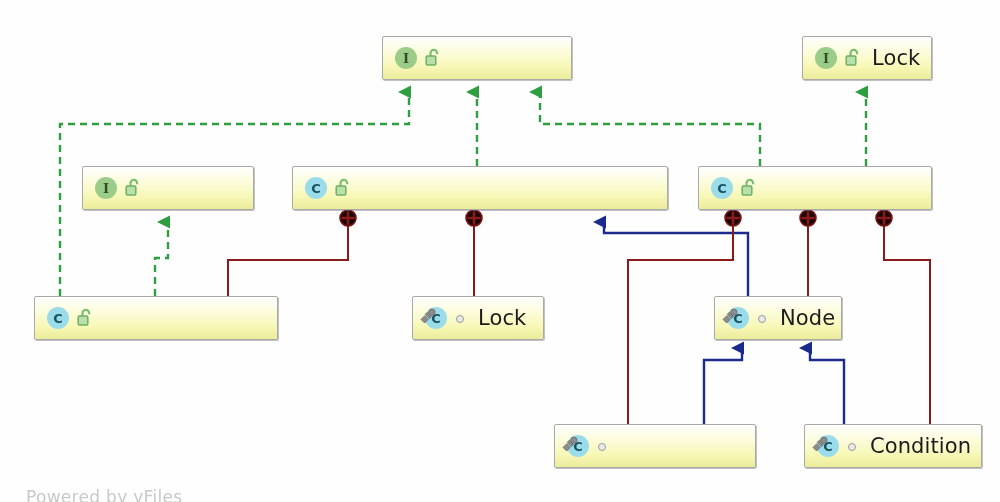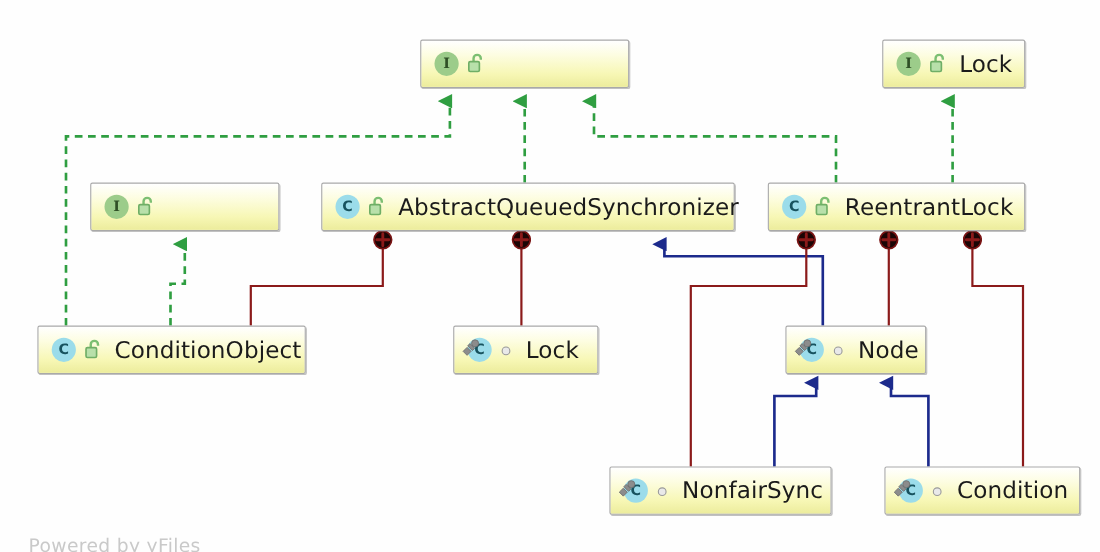--- a/index.html
+++ b/index.html
@@ -125,41 +125,38 @@
           </svg></span>
       </div>
       <div class="node" style="left: 292px; top: 166px; width: 376px; height: 44px;">
         <span class="ticon tc-class">
           <span class="disc">C</span>
         </span>
         <span class="vis"><svg viewBox="0 0 20 22" width="20" height="22">
             <path d="M6.5 9 V6.2 a3.3 3.3 0 0 1 6.6 0 V7.3" fill="none" stroke="#7cbf72" stroke-width="2.2"></path>
             <rect x="2.2" y="9" width="9.6" height="9" rx="1.3" fill="#b8e0aa" stroke="#6fae66" stroke-width="1.5"></rect>
           </svg></span>
-        <span class="label">AbstractQueuedSynchronizer</span>
       </div>
       <div class="node" style="left: 698px; top: 166px; width: 234px; height: 44px;">
         <span class="ticon tc-class">
           <span class="disc">C</span>
         </span>
         <span class="vis"><svg viewBox="0 0 20 22" width="20" height="22">
             <path d="M6.5 9 V6.2 a3.3 3.3 0 0 1 6.6 0 V7.3" fill="none" stroke="#7cbf72" stroke-width="2.2"></path>
             <rect x="2.2" y="9" width="9.6" height="9" rx="1.3" fill="#b8e0aa" stroke="#6fae66" stroke-width="1.5"></rect>
           </svg></span>
-        <span class="label">ReentrantLock</span>
       </div>
       <div class="node" style="left: 34px; top: 296px; width: 244px; height: 44px;">
         <span class="ticon tc-class">
           <span class="disc">C</span>
         </span>
         <span class="vis"><svg viewBox="0 0 20 22" width="20" height="22">
             <path d="M6.5 9 V6.2 a3.3 3.3 0 0 1 6.6 0 V7.3" fill="none" stroke="#7cbf72" stroke-width="2.2"></path>
             <rect x="2.2" y="9" width="9.6" height="9" rx="1.3" fill="#b8e0aa" stroke="#6fae66" stroke-width="1.5"></rect>
           </svg></span>
-        <span class="label">ConditionObject</span>
       </div>
       <div class="node" style="left: 412px; top: 296px; width: 132px; height: 44px;">
         <span class="ticon tc-class tc-inner">
           <span class="disc">C</span>
           <span class="deco"><svg viewBox="0 0 18 18" width="17" height="17">
               <g fill="#8c8c8c" stroke="#6d6d6d" stroke-width="0.8">
                 <circle cx="12.6" cy="4.4" r="3.4"></circle>
                 <rect x="5.6" y="6.4" width="6.4" height="3.1" transform="rotate(45 8.8 8)"></rect>
                 <rect x="2.2" y="9.4" width="5.4" height="5.4" transform="rotate(45 4.9 12.1)"></rect>
               </g>
@@ -193,21 +190,20 @@
               <g fill="#8c8c8c" stroke="#6d6d6d" stroke-width="0.8">
                 <circle cx="12.6" cy="4.4" r="3.4"></circle>
                 <rect x="5.6" y="6.4" width="6.4" height="3.1" transform="rotate(45 8.8 8)"></rect>
                 <rect x="2.2" y="9.4" width="5.4" height="5.4" transform="rotate(45 4.9 12.1)"></rect>
               </g>
             </svg></span>
         </span>
         <span class="vis vis-pkg">
           <span class="dot"></span>
         </span>
-        <span class="label">NonfairSync</span>
       </div>
       <div class="node" style="left: 804px; top: 424px; width: 178px; height: 44px;">
         <span class="ticon tc-class tc-inner">
           <span class="disc">C</span>
           <span class="deco"><svg viewBox="0 0 18 18" width="17" height="17">
               <g fill="#8c8c8c" stroke="#6d6d6d" stroke-width="0.8">
                 <circle cx="12.6" cy="4.4" r="3.4"></circle>
                 <rect x="5.6" y="6.4" width="6.4" height="3.1" transform="rotate(45 8.8 8)"></rect>
                 <rect x="2.2" y="9.4" width="5.4" height="5.4" transform="rotate(45 4.9 12.1)"></rect>
               </g>

